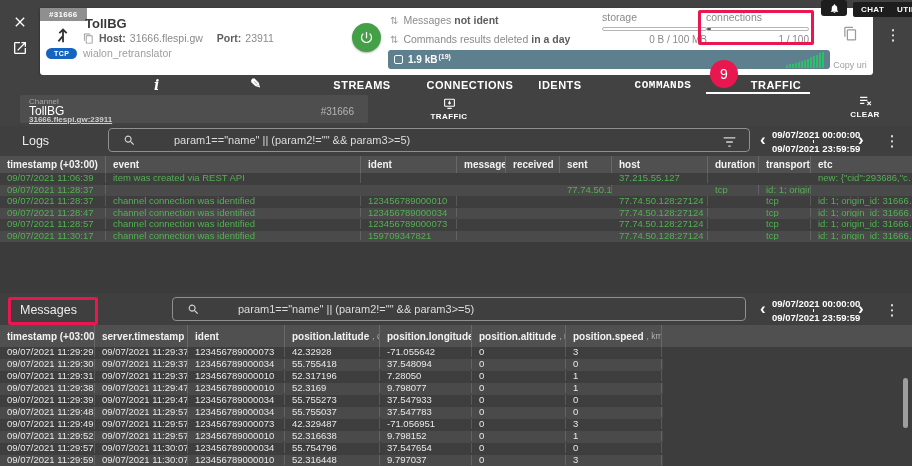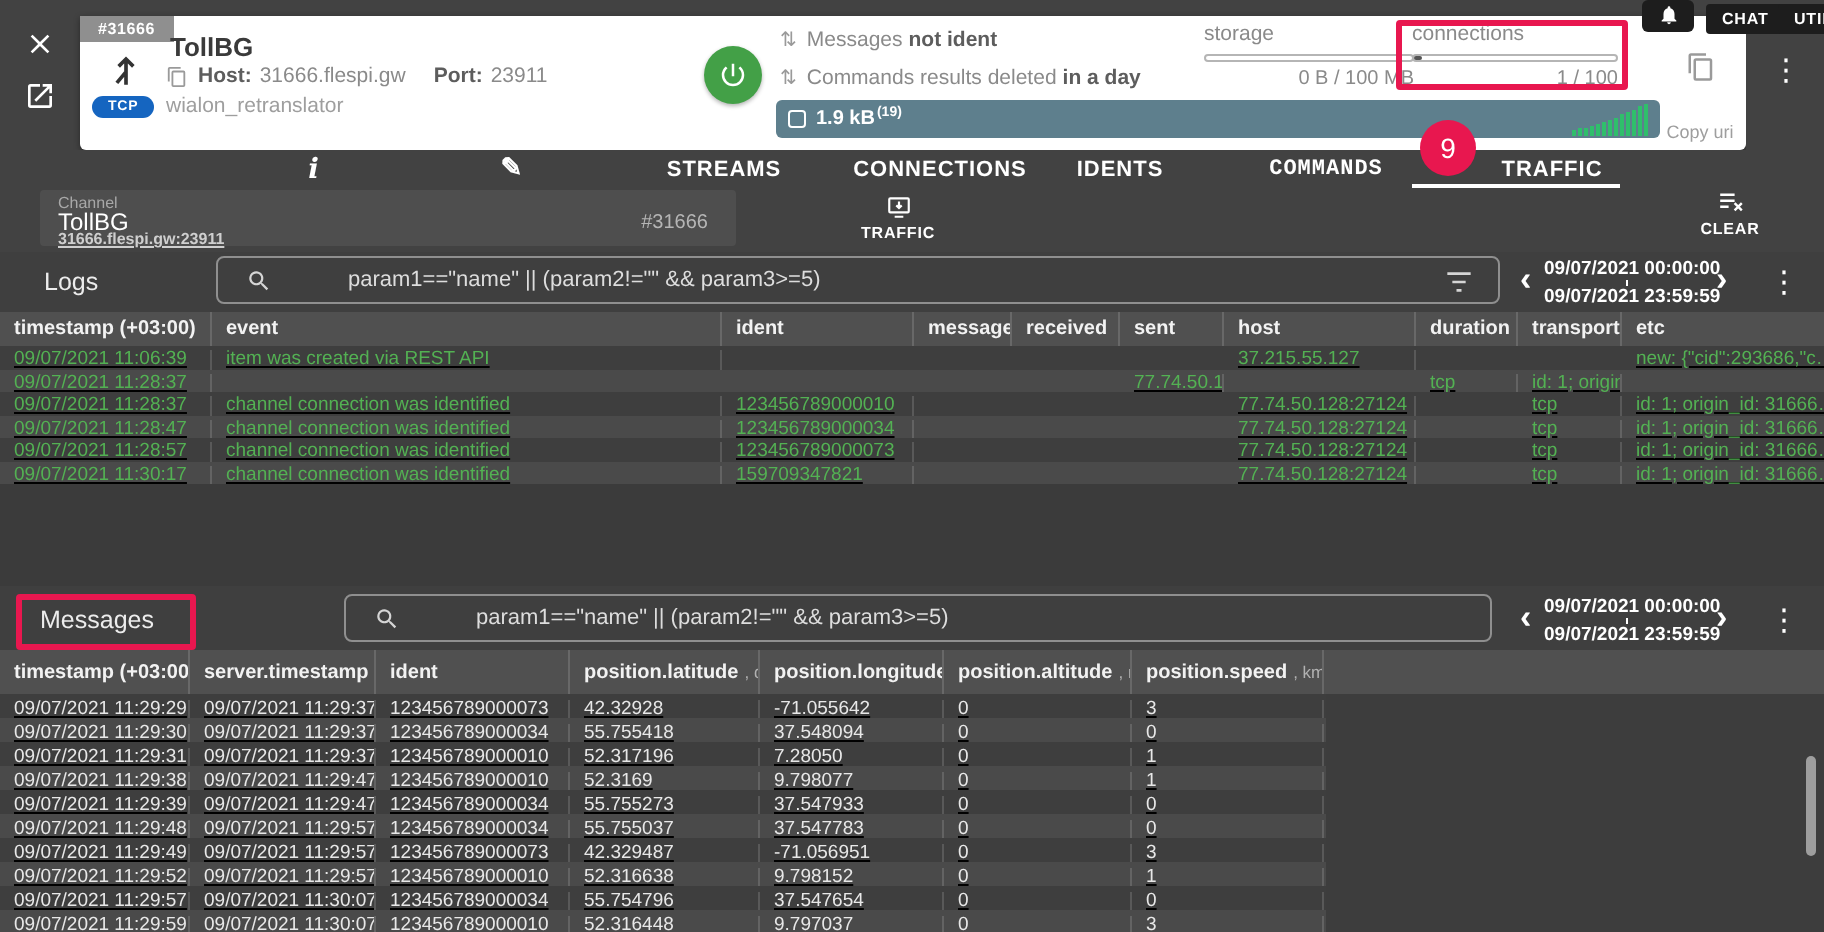--- a/index.html
+++ b/index.html
@@ -91,21 +91,21 @@
   .date-range .dr { color:#fff; font-size:9.5px; font-weight:bold; line-height:11px; white-space:nowrap; }
   .date-sep { width:1px; height:3px; background:#fff; margin:0 auto; }
   .tb-kebab { position:absolute; left:884px; width:16px; }
 
   
   .trow { display:flex; }
   .tcell { overflow:hidden; white-space:nowrap; padding:0 0 0 7px; border-right:1px solid rgba(255,255,255,.14); }
   .thead { background:#505050; }
   .thead .tcell { color:#f2f2f2; font-size:10px; font-weight:bold; display:flex; align-items:center; }
   .thead .unit { color:#b2b2b2; font-size:8.5px; font-weight:normal; margin-left:3px; }
-  .tbody .trow { align-items:flex-end;text-decoration:underline; }
+  .tbody .trow { align-items:flex-start; }
   .tbody .trow:nth-child(odd) { background:#3e3e3e; }
   .tbody .trow:nth-child(even) { background:#4a4a4a; }
   .tbody .tcell { font-size:9.5px; line-height:1; display:flex; align-items:center; }
 
   .logs-head { position:absolute; left:0; top:156px; width:912px; height:17px; }
   .logs-body { position:absolute; left:0; top:173px; width:912px; height:120px; background:#3b3b3b; }
   .logs-body .trow { height:11.5px; }
   .logs-body .tcell { color:#53b153; }
   .logs-head > .tcell:nth-child(1), .logs-body .trow > .tcell:nth-child(1){ width:106px; }
   .logs-head > .tcell:nth-child(2), .logs-body .trow > .tcell:nth-child(2){ width:255px; }

